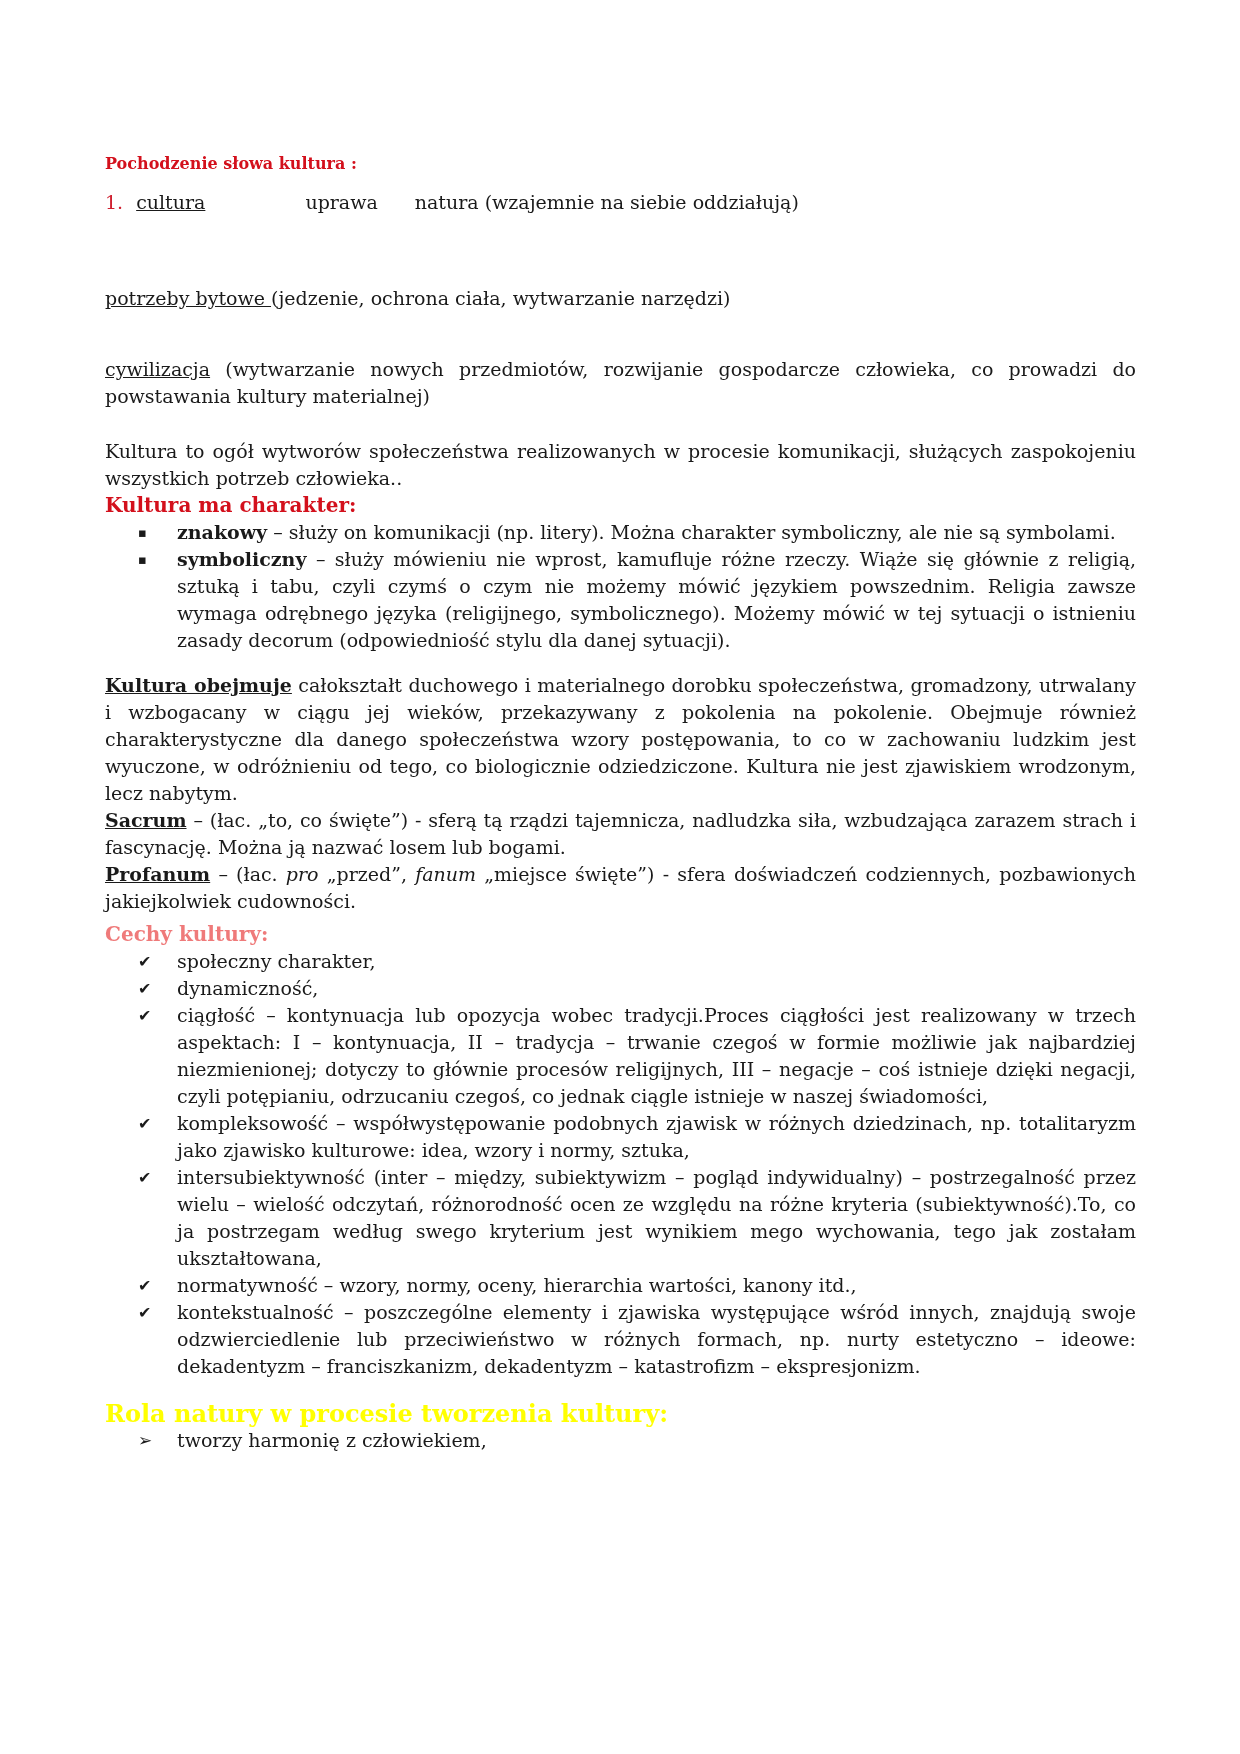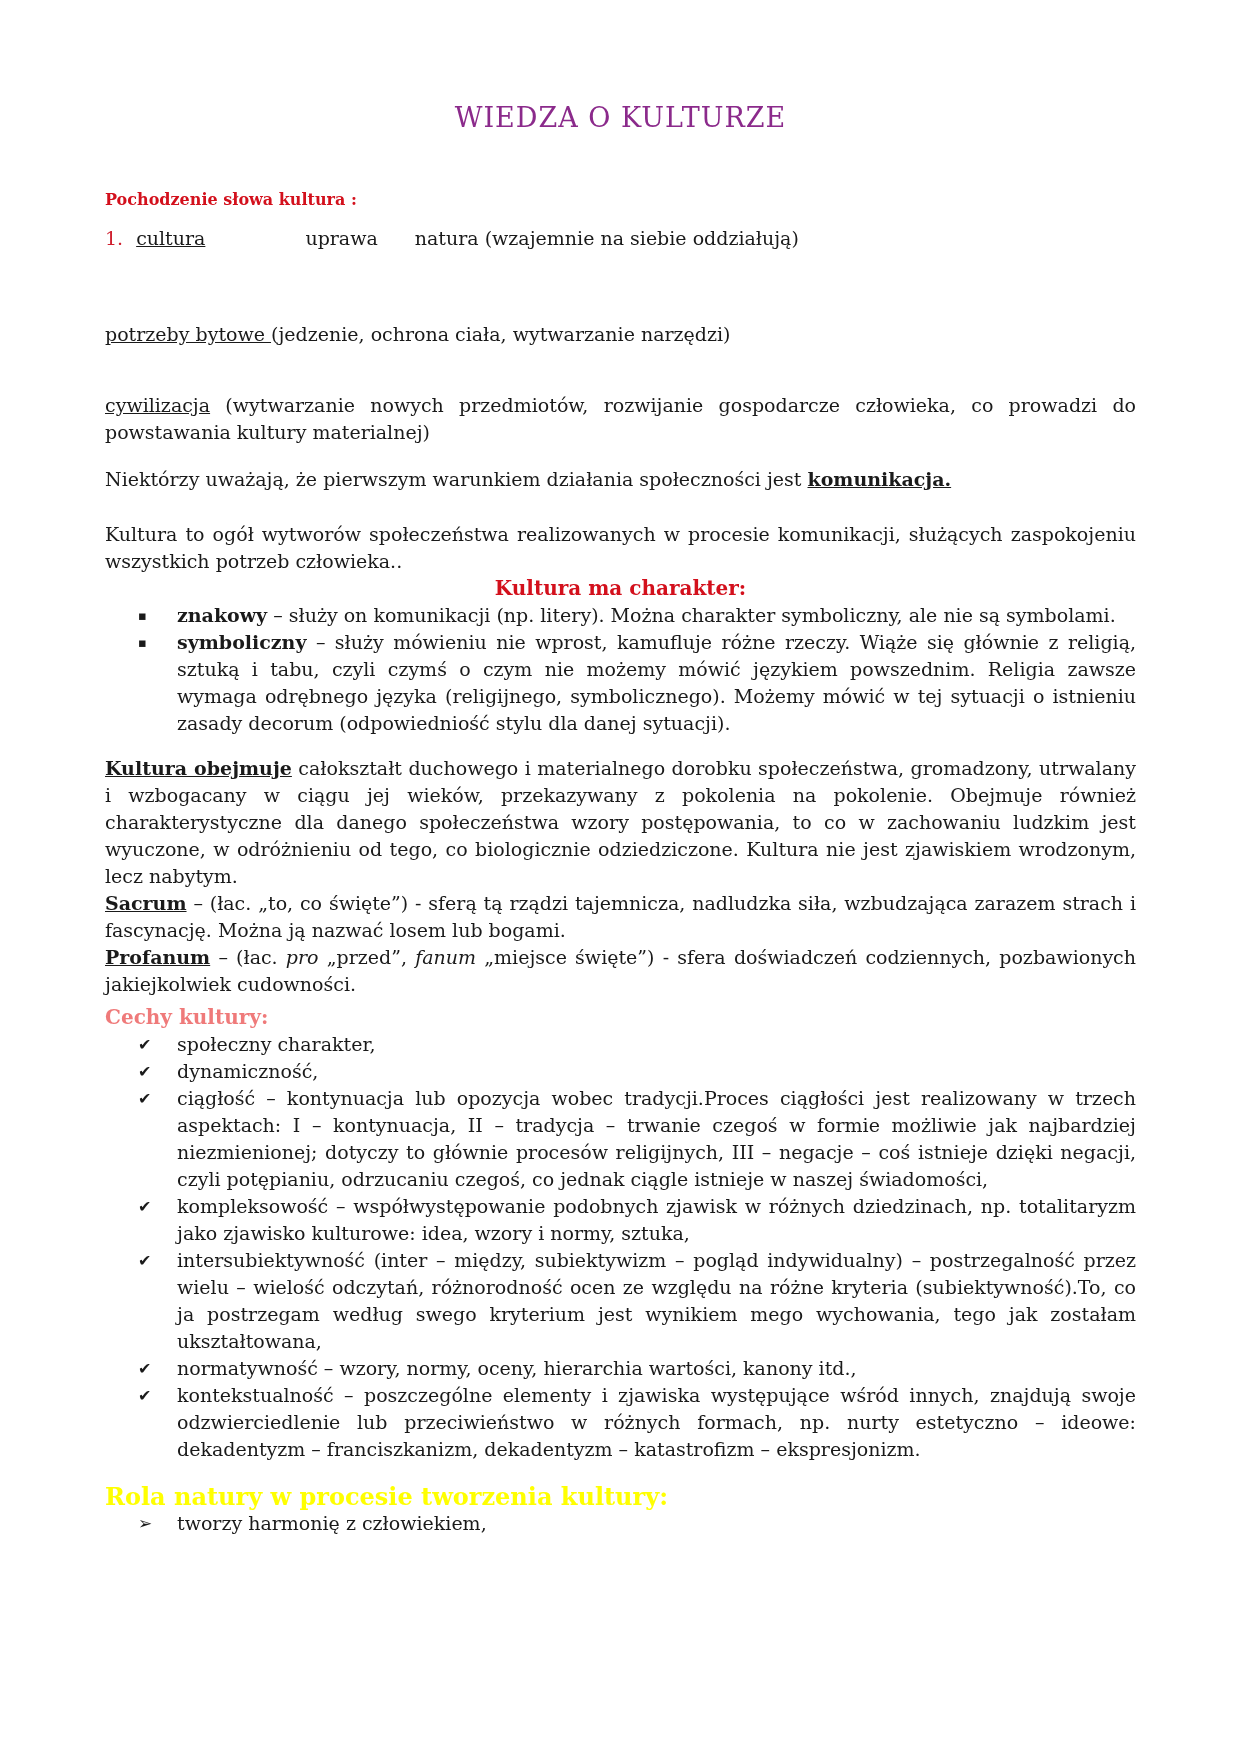--- a/index.html
+++ b/index.html
@@ -9,21 +9,21 @@
     background:#ffffff;
     font-family:"DejaVu Serif","Liberation Serif",serif;
     font-size:19px;line-height:27px;color:#1a1a1a;
     position:relative;overflow:hidden;
   }
   .title{
     margin:0;text-align:center;font-weight:normal;
     font-size:27px;line-height:36px;color:#8b2a8b;letter-spacing:1px;
   }
   .h-red{margin:50px 0 0 0;font-weight:bold;font-size:16px;color:#d3101c;}
-  .h-red2{margin:0;font-weight:bold;font-size:20px;color:#d3101c;text-align:center;}
+  .h-red2{margin:0;font-weight:bold;font-size:20px;color:#d3101c;}
   .h-salmon{margin:6px 0 0 0;font-weight:bold;font-size:20px;color:#ef7a7a;}
   .h-yellow{margin:20px 0 0 0;font-weight:bold;font-size:24px;color:#ffff00;}
   p{margin:0;}
   .just{text-align:justify;}
   .num{color:#cf1f2e;}
   .underline{text-decoration:underline;}
   .bold{font-weight:bold;}
   .it{font-style:italic;}
   .mt-item1{margin-top:12px;}
   .mt-bytowe{margin-top:69px;}
@@ -41,32 +41,30 @@
   .marker.sq{font-size:13px;}
   .marker.chk{font-size:16px;}
   .marker.arr{font-size:17px;}
   .litext{flex:1;text-align:justify;}
 </style>
 </head>
 <body>
 
 <div class="page">
 
-  <h1 class="title">WIEDZA O KULTURZE</h1>
 
   <p class="h-red">Pochodzenie słowa kultura :</p>
 
   <p class="mt-item1"><span class="num">1.</span><span class="underline num-gap">cultura</span><span class="gap-uprawa">uprawa</span><span class="gap-natura">natura (wzajemnie na siebie oddziałują)</span></p>
 
   <p class="mt-bytowe"><span class="underline">potrzeby bytowe </span><span>(jedzenie, ochrona ciała, wytwarzanie narzędzi)</span></p>
 
   <p class="mt-cywil just"><span class="underline">cywilizacja</span><span> (wytwarzanie nowych przedmiotów, rozwijanie gospodarcze człowieka, co prowadzi do powstawania kultury materialnej)</span></p>
 
 
-  <p class="mt-niekt"><span>Niektórzy uważają, że pierwszym warunkiem działania społeczności jest </span><span class="bold underline">komunikacja. </span></p>
 
   <p class="mt-ogol just">Kultura to ogół wytworów społeczeństwa realizowanych w procesie komunikacji, służących zaspokojeniu wszystkich potrzeb człowieka..</p>
 
   <p class="h-red2">Kultura ma charakter:</p>
 
   <div>
     <div class="li">
       <span class="marker sq">▪</span>
       <div class="litext"><span class="bold">znakowy</span><span> – służy on komunikacji (np. litery). Można charakter symboliczny, ale nie są symbolami.</span></div>
     </div>

